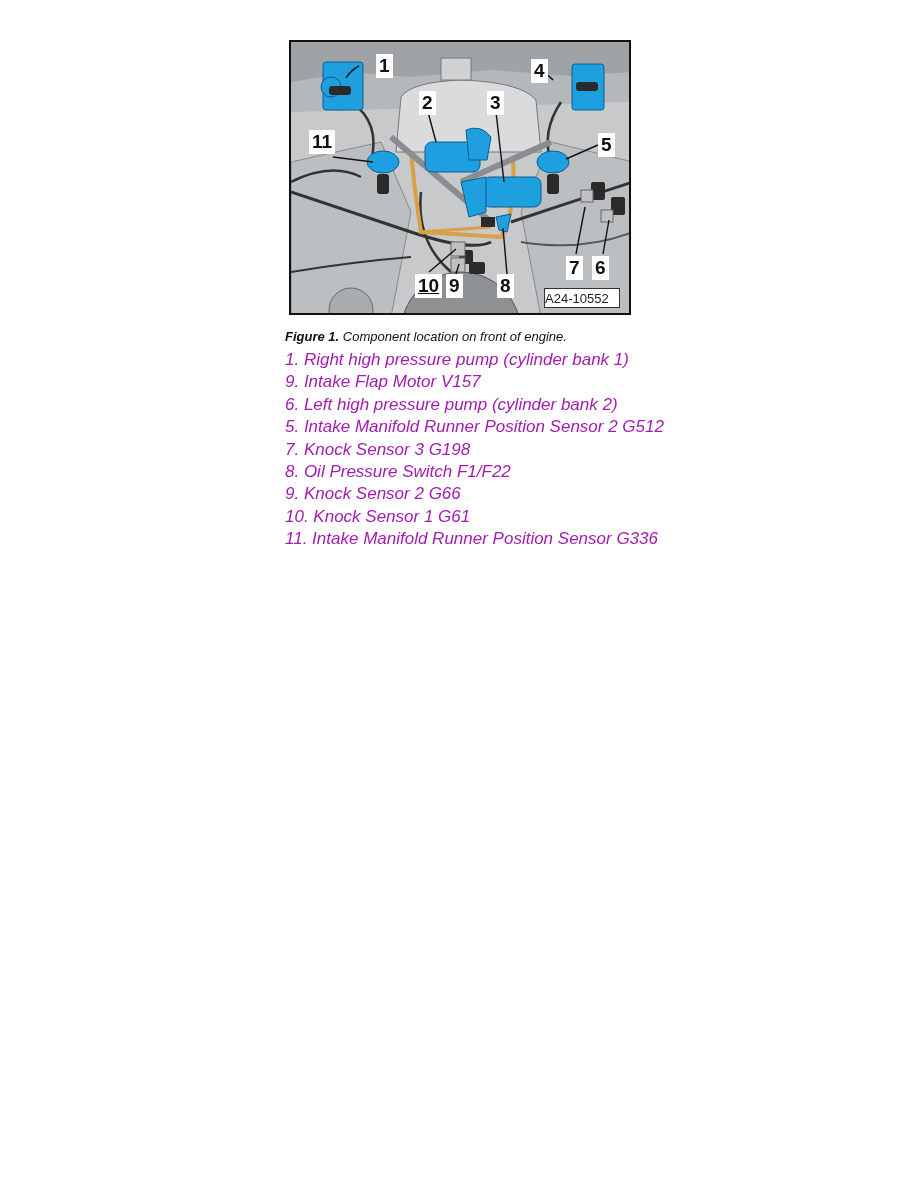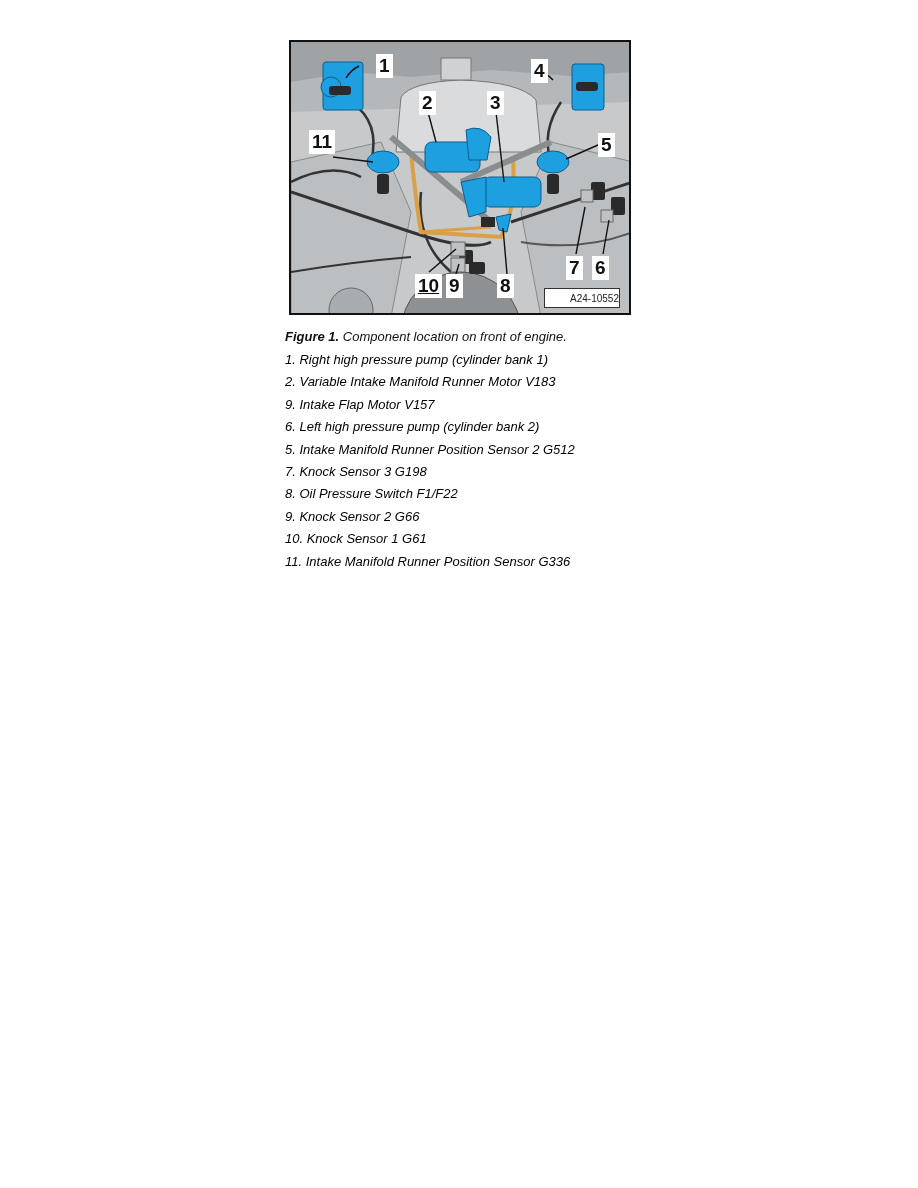--- a/index.html
+++ b/index.html
@@ -8,27 +8,27 @@
       position: absolute; left: 289px; top: 40px; width: 342px; height: 275px;
       border: 2px solid #111; box-sizing: border-box; overflow: hidden; background: #cfd1d2;
     }
     .figure-frame svg { position: absolute; left: 0; top: 0; }
     .callout {
       position: absolute; background: #fff; font-weight: bold; font-size: 19px; color: #111;
       line-height: 22px; text-align: center; padding: 1px 3px;
     }
     .ref-box {
       position: absolute; left: 253px; top: 246px; width: 76px; height: 20px;
-      border: 1px solid #333; background: #fff; font-size: 10px; color: #222;
-      line-height: 20px; text-align: right; box-sizing: border-box;
+      border: 1px solid #333; background: #fff; font-size: 13px; color: #222;
+      line-height: 20px; text-align: left; box-sizing: border-box;
     }
     .caption { position: absolute; left: 285px; top: 329px; font-size: 13px; color: #111; font-style: italic; line-height: 16px; }
     .caption b { font-weight: bold; }
     .legend { position: absolute; left: 285px; top: 352px; margin: 0; padding: 0; list-style: none; }
-    .legend li { font-size: 13px; font-style: italic; color: #000000; height: 22.4px; line-height: 16px; white-space: nowrap; }
+    .legend li { font-size: 17px; font-style: italic; color: #a21caf; height: 22.4px; line-height: 16px; white-space: nowrap; }
   </style>
 </head>
 <body>
 
 <div class="figure-frame">
   <svg width="342" height="275" viewBox="0 0 342 275">
 
     <rect x="0" y="0" width="342" height="275" fill="#c7c9ca"></rect>
     <rect x="0" y="0" width="342" height="40" fill="#9fa3a5"></rect>
     <path d="M0 40 L60 30 L120 35 L200 28 L280 34 L342 30 L342 60 L0 70 Z" fill="#b5b8ba"></path>
@@ -123,21 +123,20 @@
   <div class="callout" style="left:155px;top:232px;">9</div>
   <div class="callout" style="left:206px;top:232px;">8</div>
 
   <div class="ref-box">A24-10552</div>
 </div>
 
 <div class="caption"><b>Figure 1.</b><span> Component location on front of engine.</span></div>
 
 <ul class="legend">
   <li>1. Right high pressure pump (cylinder bank 1)</li>
-  <li>2. Variable Intake Manifold Runner Motor V183</li>
   <li>9. Intake Flap Motor V157</li>
   <li>6. Left high pressure pump (cylinder bank 2)</li>
   <li>5. Intake Manifold Runner Position Sensor 2 G512</li>
   <li>7. Knock Sensor 3 G198</li>
   <li>8. Oil Pressure Switch F1/F22</li>
   <li>9. Knock Sensor 2 G66</li>
   <li>10. Knock Sensor 1 G61</li>
   <li>11. Intake Manifold Runner Position Sensor G336</li>
 </ul>
 

